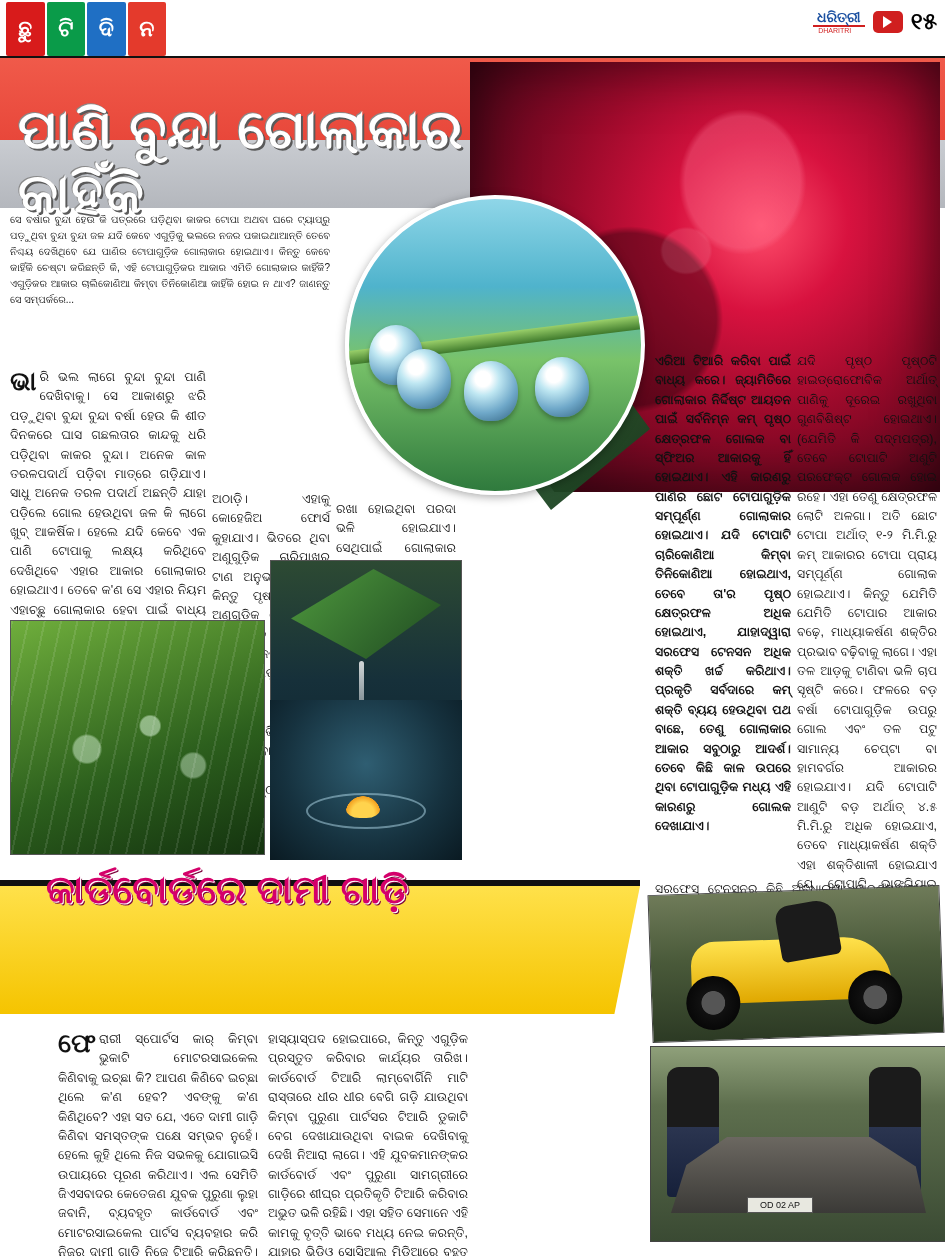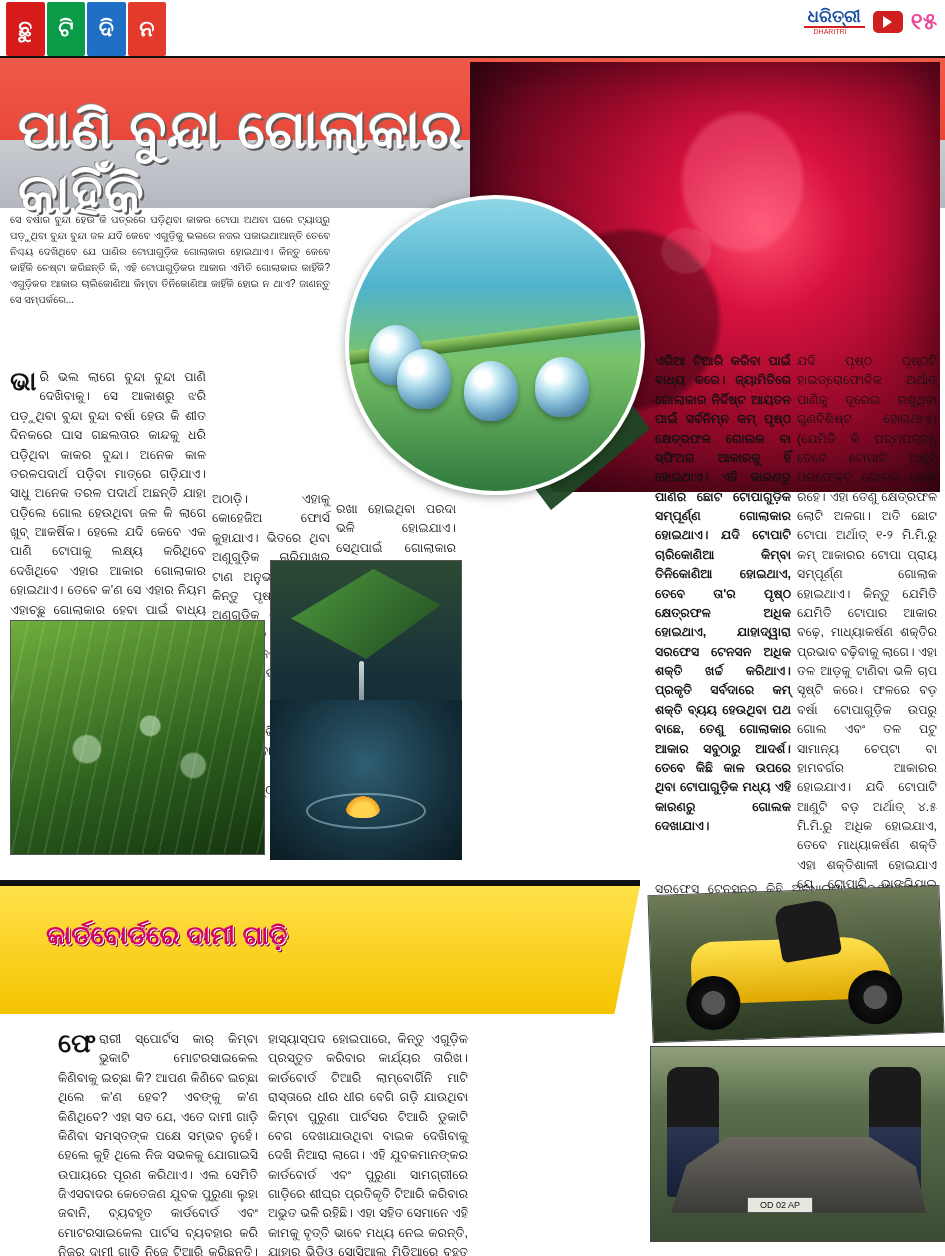--- a/index.html
+++ b/index.html
@@ -29,32 +29,32 @@
   .lc3 { background:#1f6fc4; }
   .lc4 { background:#e43a2c; }
   .masthead-center {
     position:absolute; left:0; right:0; top:12px; text-align:center;
     font-size:21px; font-weight:bold; color:#111; letter-spacing:1px;
   }
   .masthead-right {
     position:absolute; right:8px; top:8px; display:flex; align-items:center; gap:8px;
   }
   .brand-word {
-    font-size:17px; font-weight:bold; color:#1a4fa0;
+    font-size:14px; font-weight:bold; color:#1a4fa0;
     border-bottom:2px solid #d01f1f; padding:0 4px 1px 4px; line-height:1;margin-left:8px;
   }
   .brand-sub { font-size:7px; color:#d01f1f; text-align:center; display:block; }
   .play-badge {
     width:30px; height:22px; background:#d01f1f; border-radius:5px;
     display:flex; align-items:center; justify-content:center;
   }
   .play-badge i {
     width:0;height:0;border-left:9px solid #fff;border-top:6px solid transparent;border-bottom:6px solid transparent;
   }
-  .page-num { font-size:23px; font-weight:bold; color:#ec4899;text-align:center; }
+  .page-num { font-size:23px; font-weight:bold; color:#000000;text-align:center; }
 
   
   .band {
     position:absolute; left:0; top:58px; width:945px; height:150px;
     background:linear-gradient(180deg,#f05a4a 0%, #e8473a 55%, #c9ccd1 55%, #b9bcc2 100%);
     overflow:hidden;
   }
   .band-grey {
     position:absolute; left:0; top:140px; width:945px; height:68px;
     background:linear-gradient(180deg,#c9ccd1,#b4b7bd);
@@ -178,22 +178,22 @@
     position:absolute; left:0; top:880px; width:640px; height:6px; background:#111;
   }
 
   
   .yellow-band {
     position:absolute; left:0; top:886px; width:640px; height:128px;
     background:linear-gradient(180deg,#ffe14a,#f5c400);
     clip-path: polygon(0 0, 100% 0, 96% 100%, 0 100%);
   }
   .headline2 {
-    position:absolute; left:46px; top:920px; width:560px;
-    font-size:26px; font-weight:bold; color:#d4006a;
+    position:absolute; left:46px; top:868px; width:560px;
+    font-size:39px; font-weight:bold; color:#d4006a;
     text-shadow: 1px 1px 0 #fff, 2px 2px 0 #7a0039;
   }
   .a2-col { position:absolute; font-size:12.5px; line-height:1.55; color:#111; text-align:justify; }
   .a2-c1 { left:58px; top:1030px; width:200px; }
   .a2-c2 { left:268px; top:1030px; width:200px; }
   .ph-bike {
     position:absolute; left:650px; top:890px; width:292px; height:148px;
     background:linear-gradient(180deg,#6f7b59 0%,#4a5a3a 45%,#2c3a24 100%);
     border:1px solid #444; overflow:hidden;
     transform: rotate(-2deg);

